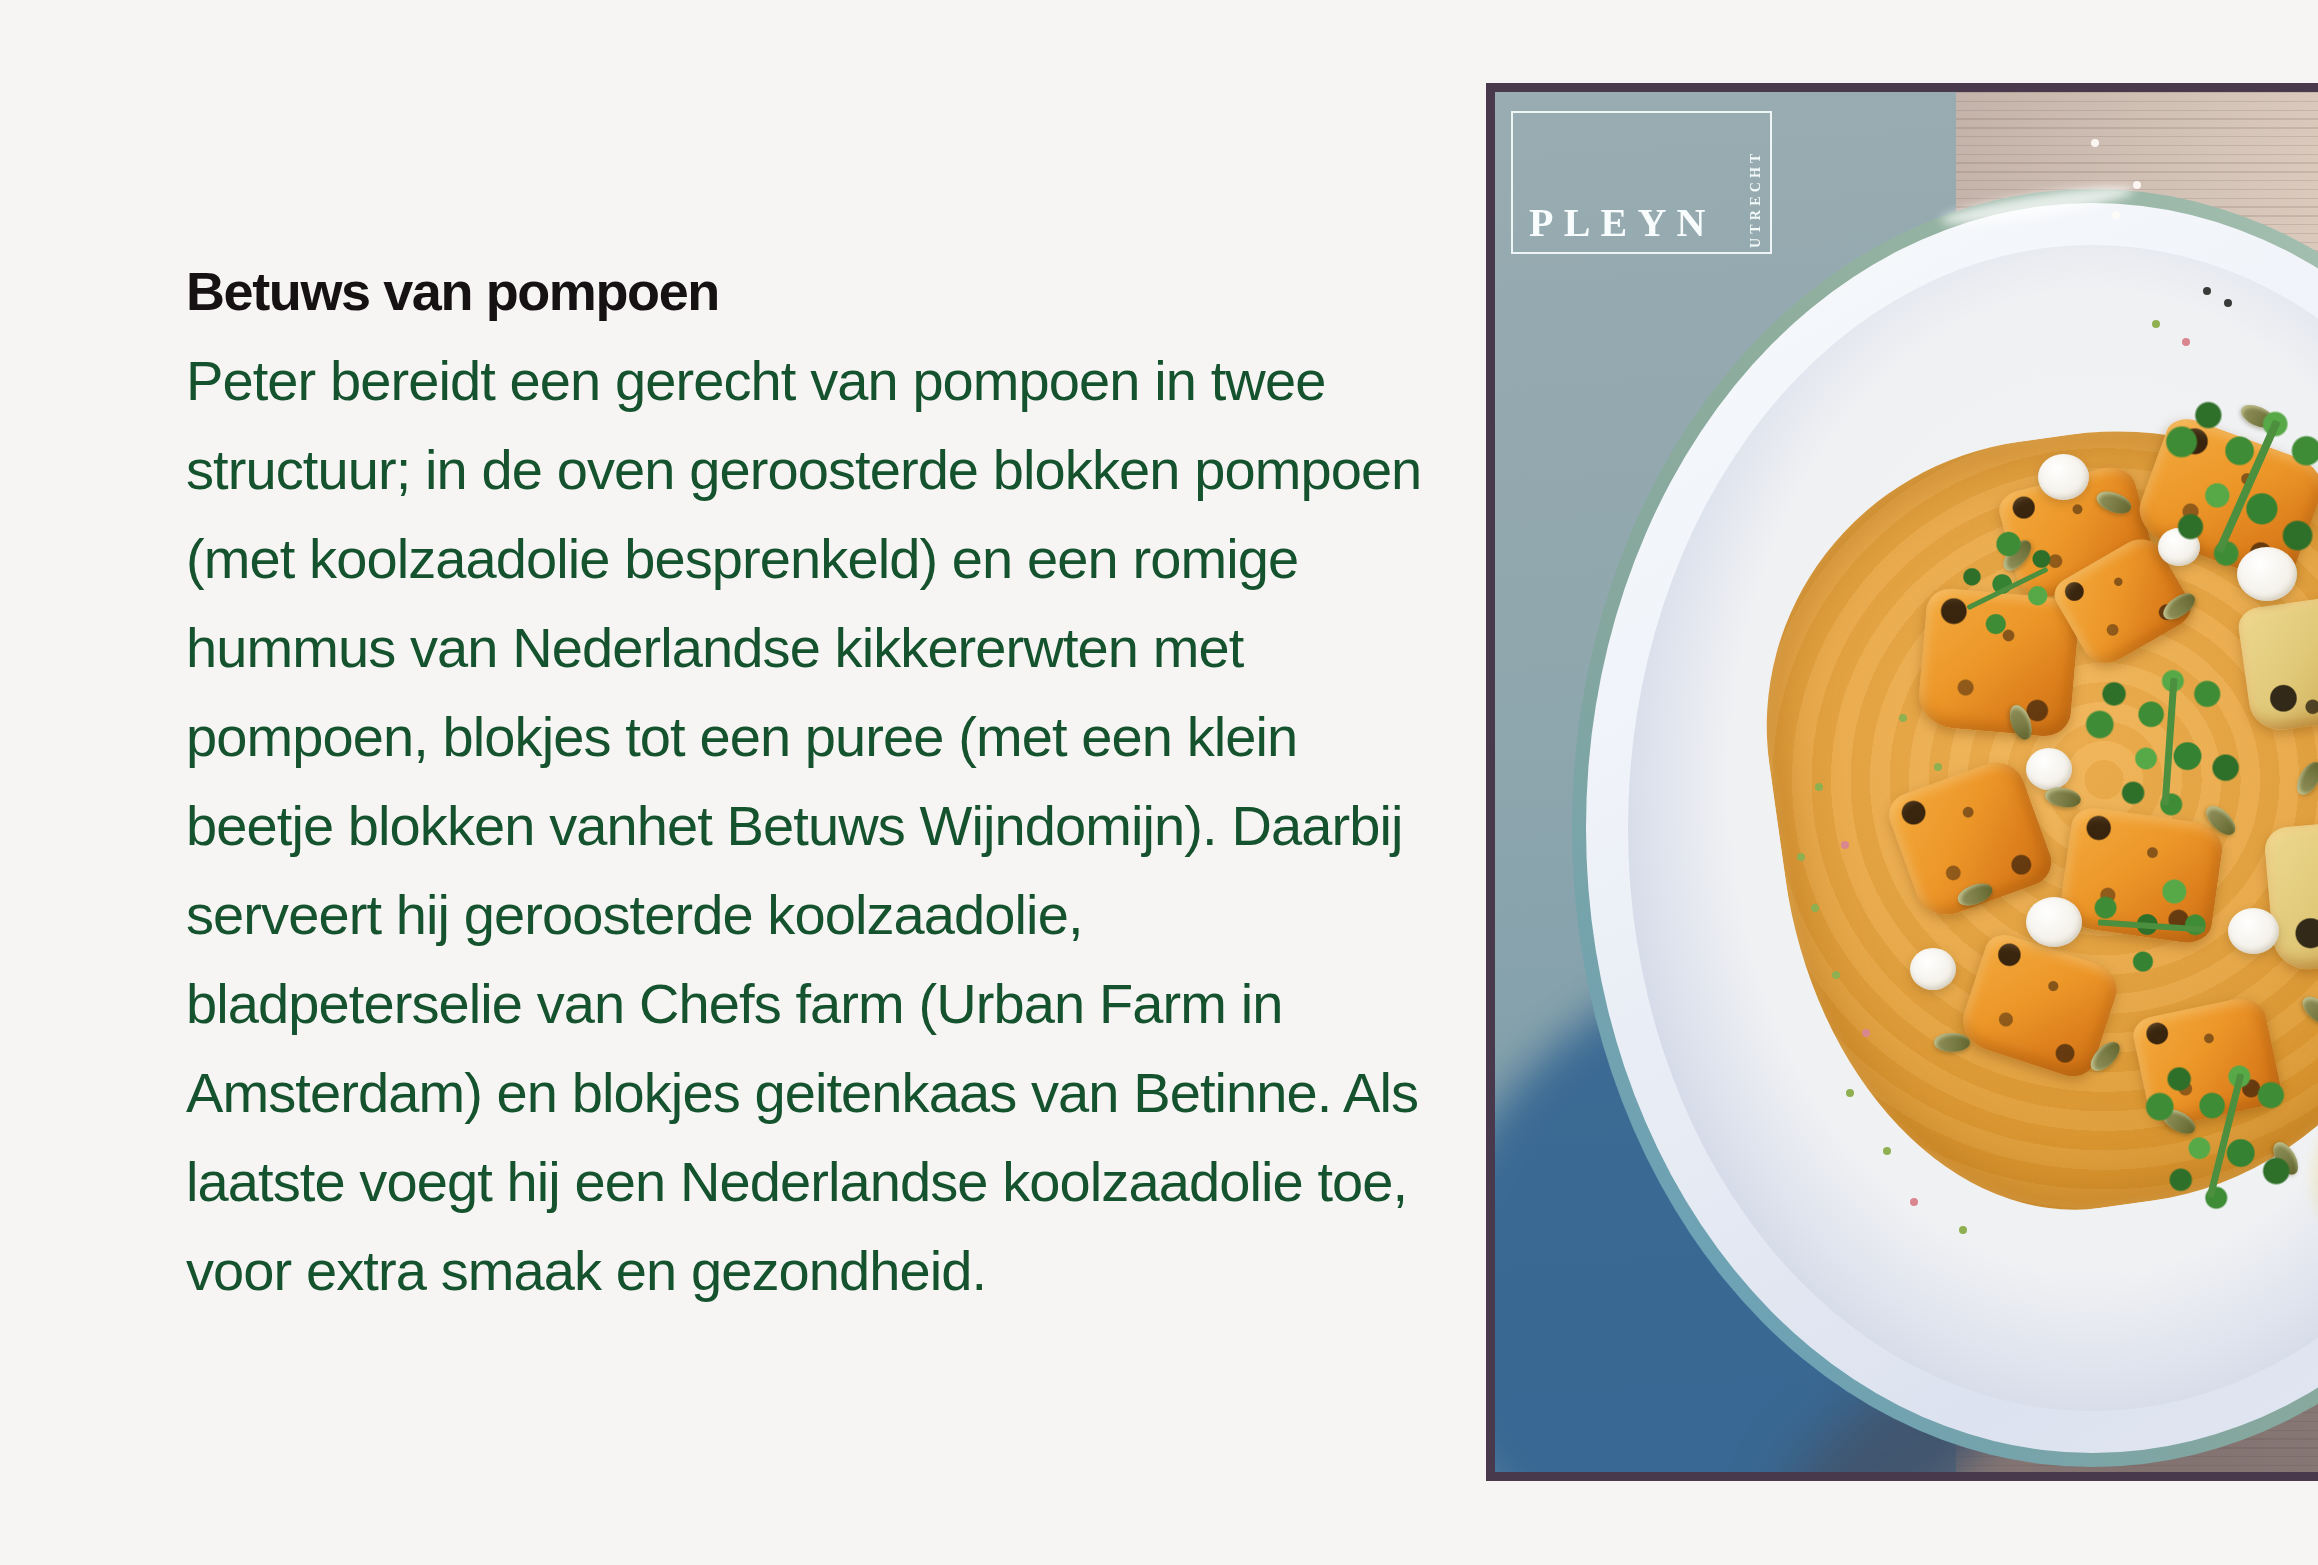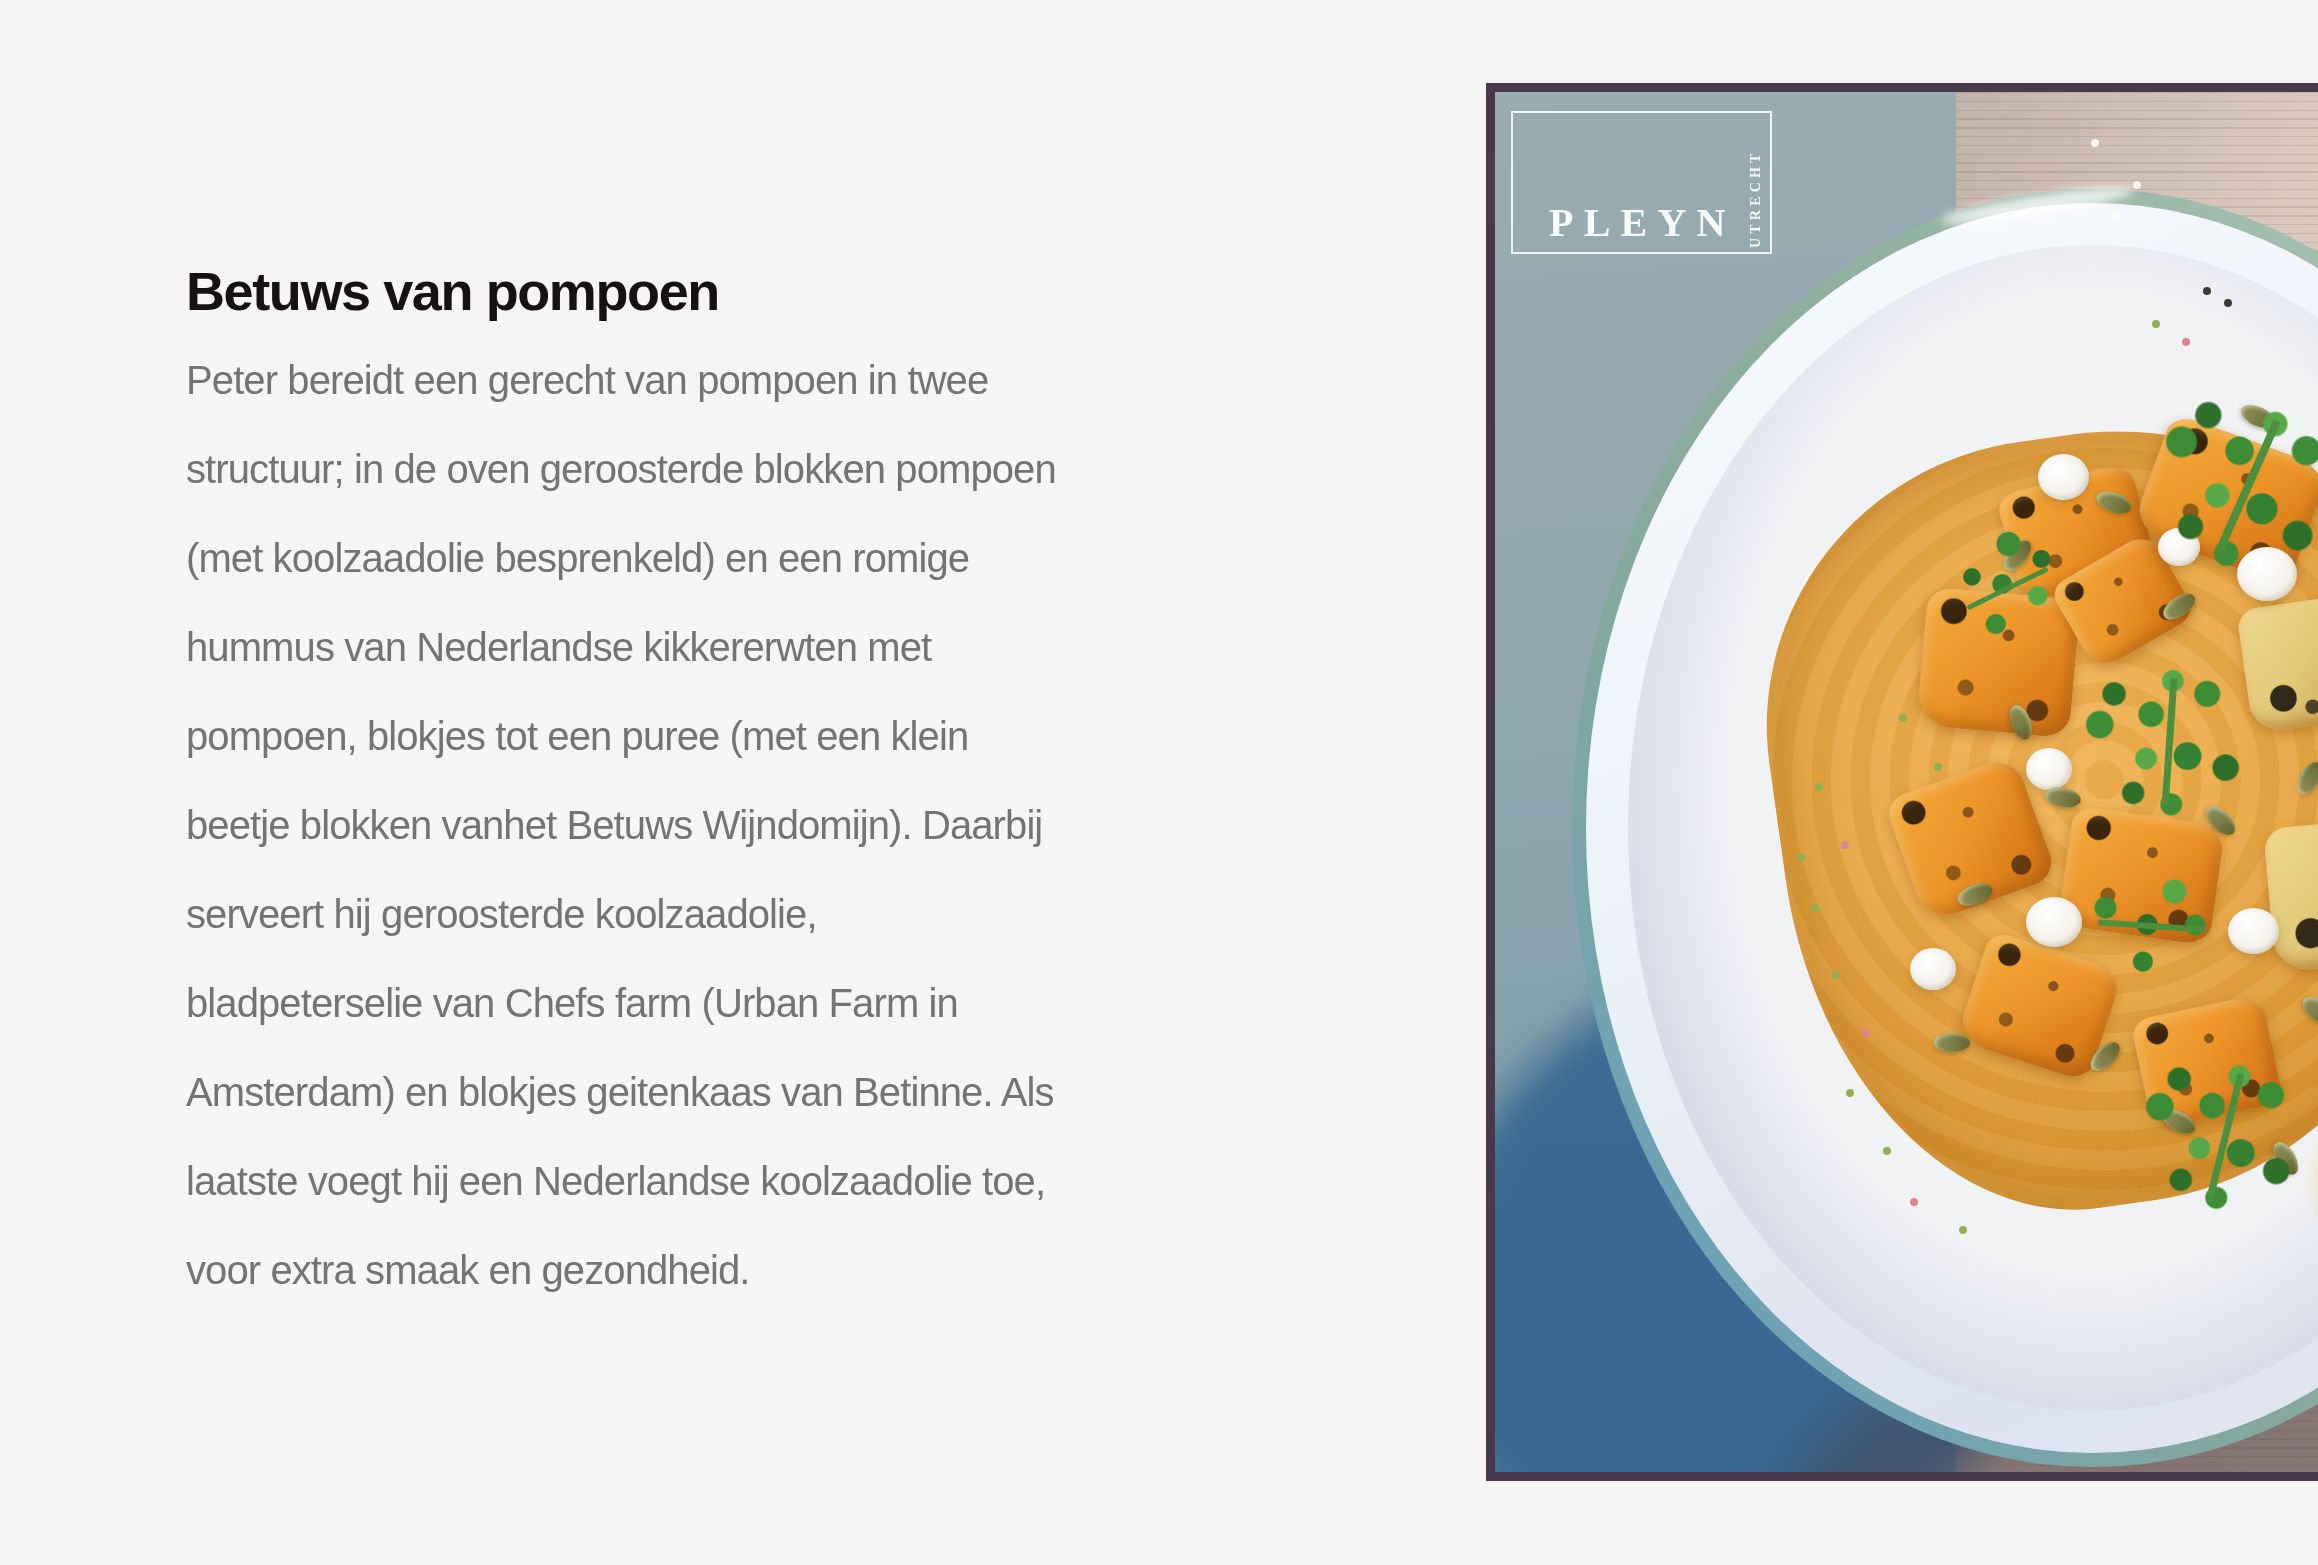--- a/index.html
+++ b/index.html
@@ -11,22 +11,22 @@
   }
 
   
   .article{position:absolute;left:186px;top:254px;width:1298px;color:#1d191a;}
   .article h1{
     margin:0;font-size:54px;line-height:74px;font-weight:bold;
     letter-spacing:-1.4px;color:#161214;
   }
   .body-lines{margin-top:8.3px;}
   .body-lines .line{
-    font-size:40px;line-height:89px;letter-spacing:-0.9px;white-space:nowrap;
-    color:#737373;
+    font-size:56px;line-height:89px;letter-spacing:-0.9px;white-space:nowrap;
+    color:#14532d;
   }
 
   
   .photo{
     position:absolute;left:1486px;top:83px;width:1166px;height:1398px;
     border:9.3px solid #483a4c;box-sizing:border-box;background:#c2b1a8;
   }
   .photo-inner{position:absolute;inset:0;overflow:hidden;}
 
   
@@ -44,21 +44,21 @@
     position:absolute;left:0;top:0;width:461px;height:100%;
     background:linear-gradient(176deg,#98acb1 0%, #90a7ae 40%, #86a2ac 65%, #7697a7 88%, #6d91a5 100%);
   }
   .logo-box{
     position:absolute;left:16px;top:19px;width:261px;height:143px;
     border:2.3px solid rgba(252,255,255,0.88);box-sizing:border-box;
   }
   .brand{
     position:absolute;left:16px;bottom:5.6px;
     font-family:"Liberation Serif", serif;
-    font-size:40px;letter-spacing:10.2px;color:#f8fcfc;font-weight:600;margin-left:20px;
+    font-size:40px;letter-spacing:10.2px;color:#f8fcfc;font-weight:600;
   }
   .city{
     position:absolute;right:6.5px;top:39px;height:96px;
     writing-mode:vertical-rl;transform:rotate(180deg);
     font-family:"Liberation Serif", serif;
     font-size:14px;letter-spacing:4.2px;color:#f3f9f9;font-weight:600;
   }
 
   
   .shadow-card{

